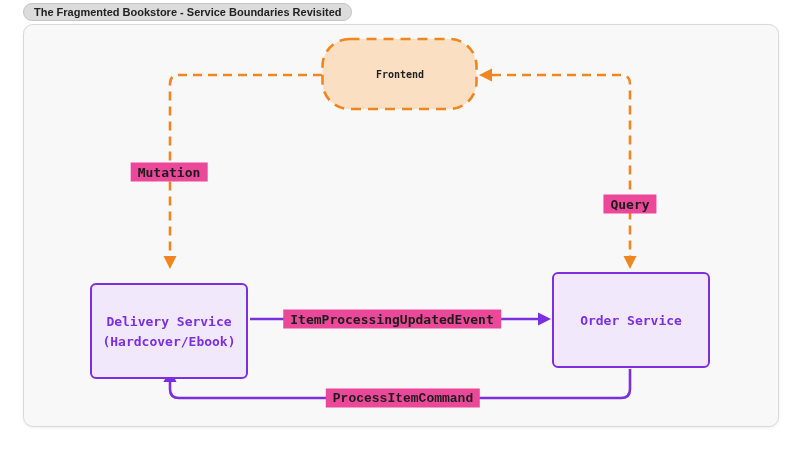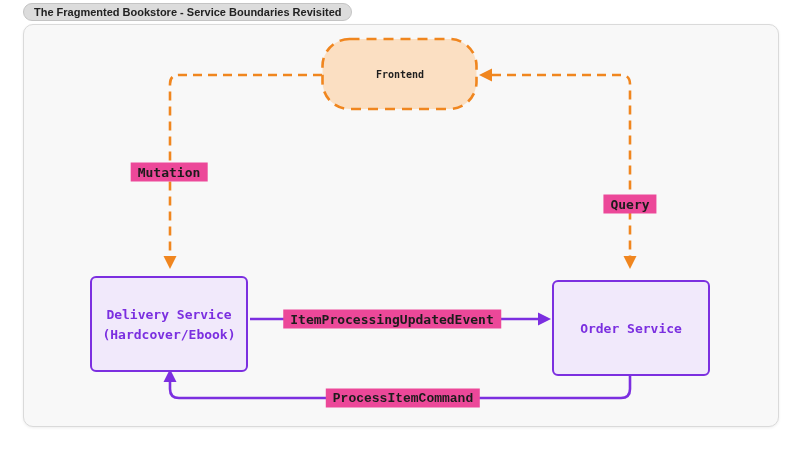--- a/index.html
+++ b/index.html
@@ -23,22 +23,22 @@
   .node-label-frontend{
     position:absolute;left:400px;top:74px;transform:translate(-50%,-50%);
     font-size:10px;font-weight:600;color:#1f1f1f;white-space:nowrap;z-index:2;
   }
   .svc-box{
     position:absolute;width:158px;height:96px;box-sizing:border-box;
     border:2px solid #7c2fe0;background:#f1e9fb;border-radius:6px;
     display:flex;flex-direction:column;align-items:center;justify-content:center;gap:5px;
     color:#7b2fe0;font-size:13px;font-weight:600;z-index:2;
   }
-  .svc-box.delivery{left:90px;top:276px;}
-  .svc-box.order{left:552px;top:280px;}
+  .svc-box.delivery{left:90px;top:283px;}
+  .svc-box.order{left:552px;top:272px;}
   .edge-label{
     position:absolute;transform:translate(-50%,-50%);
     background:#ec4899;padding:2px 7px;white-space:nowrap;
     font-size:13px;font-weight:600;color:#1c1c1c;z-index:3;
   }
   .edge-label.mutation{left:169px;top:172px;}
   .edge-label.query{left:630px;top:172px;margin-top:32px;}
   .edge-label.item-event{left:392px;top:319px;}
   .edge-label.process-cmd{left:403px;top:398px;font-family:Liberation Mono, monospace;}
 </style>

